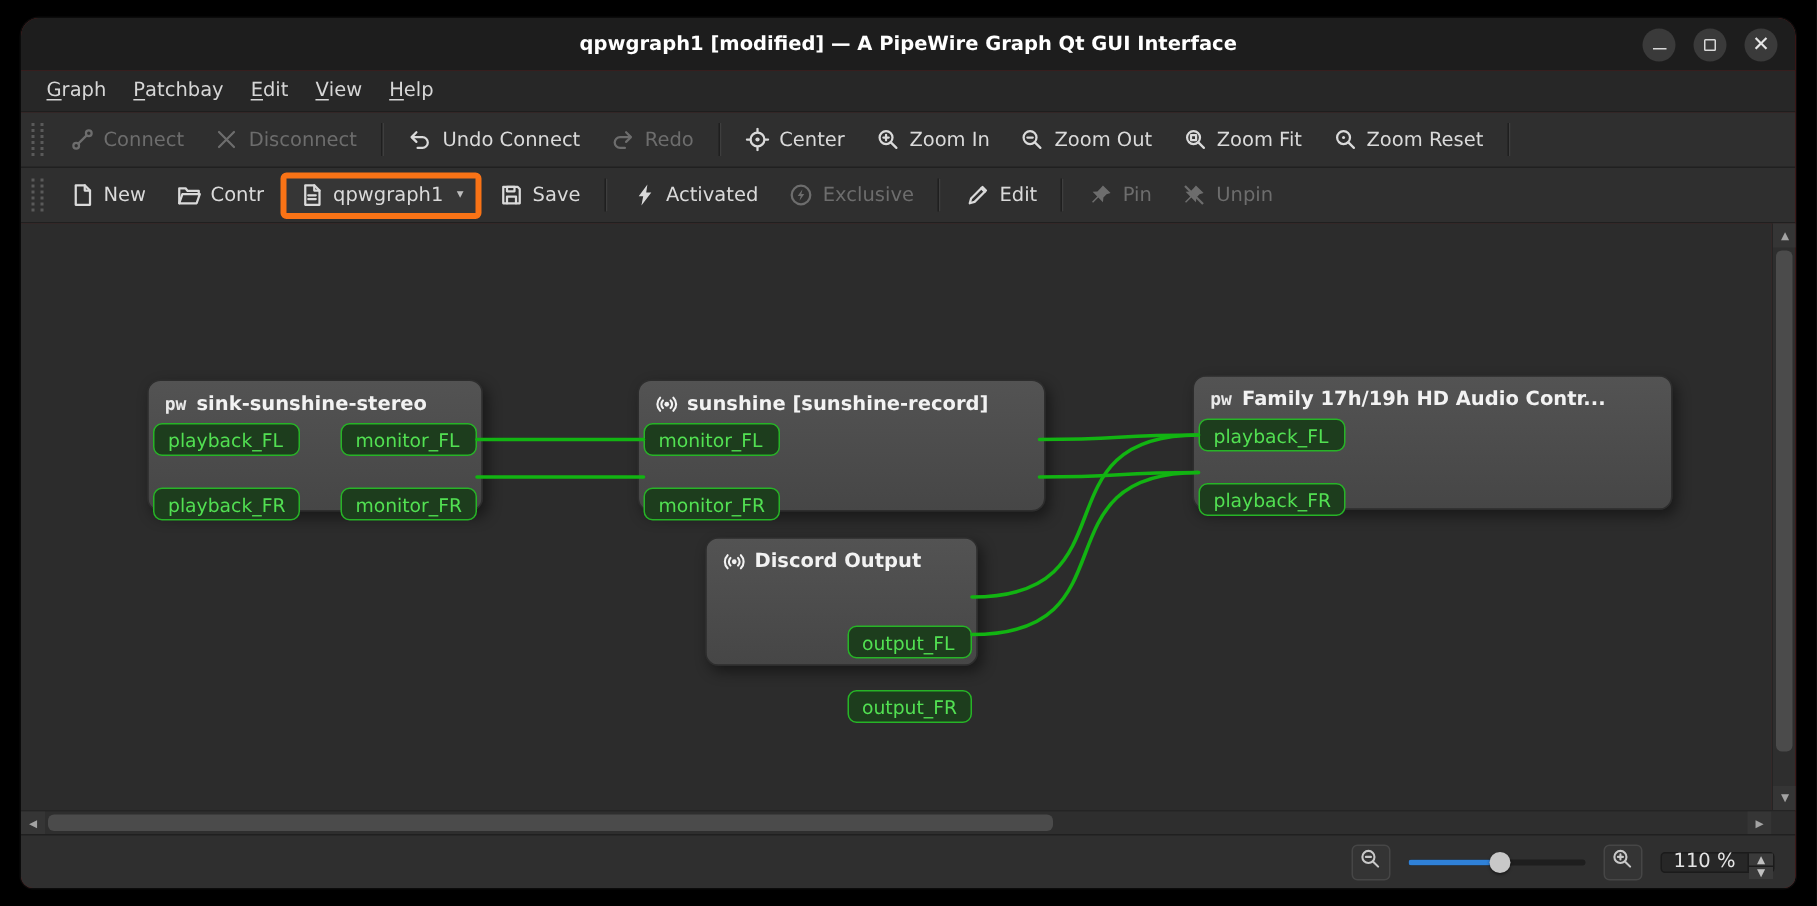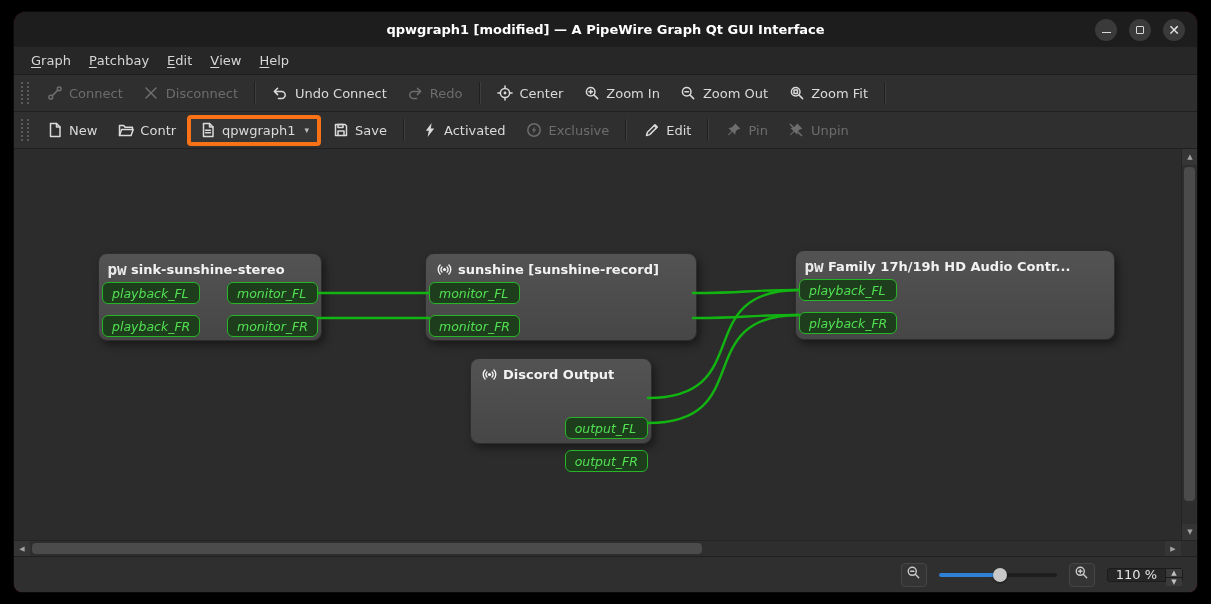--- a/index.html
+++ b/index.html
@@ -71,24 +71,24 @@
   .za { flex:1; display:flex; align-items:center; justify-content:center; font-size:7px; color:#c0c0c0; background:#3a3a3a; cursor:pointer; }
   .za.up { border-bottom:1px solid #1b1b1b; }
 
   
   .node { position:absolute; background:linear-gradient(#535353,#464646); border:1px solid #2d2d2d;
           border-radius:9px; box-shadow:3px 4px 9px rgba(0,0,0,.45); z-index:1; }
   .node-header { display:flex; align-items:center; gap:6px; padding:7px 10px 5px;
                  color:#f2f2f2; font-size:13px; font-weight:700; white-space:nowrap; overflow:hidden; }
   .node-header .icon { width:16px; height:16px; display:flex; align-items:center; justify-content:center; flex:none; }
   .node-header .icon svg { width:15px; height:15px; }
-  .pw-glyph { font-family:"DejaVu Sans Mono", monospace; font-size:16px; font-weight:700; color:#e9e9e9; }
+  .pw-glyph { font-family:"DejaVu Sans Mono", monospace; font-size:12px; font-weight:700; color:#e9e9e9; }
   .ports { display:flex; justify-content:space-between; padding:0 3px; }
   .ports.only-out { justify-content:flex-end;margin-top:30px; }
-  .pcol { display:flex; flex-direction:column; gap:11px;font-style:italic; }
+  .pcol { display:flex; flex-direction:column; gap:21px; }
   .port { height:22px; display:flex; align-items:center; padding:0 9px;
           border:1.5px solid #27b427; border-radius:6px; background:#1d3d1d;
           color:#52e052; font-size:12.5px; white-space:nowrap; cursor:pointer; }
 </style>
 </head>
 <body>
 
 <div class="window">
 
   <div class="titlebar">
@@ -184,20 +184,30 @@
       </div>
       <div class="tbtn">
         <span class="icon">
           <svg viewBox="0 0 16 16" stroke="currentColor" fill="none" stroke-width="1.5" stroke-linecap="round" stroke-linejoin="round">
             <circle cx="6.7" cy="6.7" r="4.3"></circle>
             <path d="M9.9 9.9l3.7 3.7"></path>
             <rect x="5" y="5" width="3.4" height="3.4"></rect>
           </svg>
         </span>
         <span class="tlabel">Zoom Fit</span>
+      </div>
+      <div class="tbtn">
+        <span class="icon">
+          <svg viewBox="0 0 16 16" stroke="currentColor" fill="none" stroke-width="1.5" stroke-linecap="round" stroke-linejoin="round">
+            <circle cx="6.7" cy="6.7" r="4.3"></circle>
+            <path d="M9.9 9.9l3.7 3.7"></path>
+            <circle cx="6.7" cy="6.7" r="1" fill="currentColor" stroke="none"></circle>
+          </svg>
+        </span>
+        <span class="tlabel">Zoom Reset</span>
       </div>
       <div class="tsep"></div>
     </div>
 
   <div class="toolbar" id="toolbar-session">
     <div class="grip"></div>
   <div class="tbtn">
         <span class="icon">
           <svg viewBox="0 0 16 16" stroke="currentColor" fill="none" stroke-width="1.5" stroke-linecap="round" stroke-linejoin="round">
             <path d="M3.5 1.5h6L13 5v9.5H3.5z"></path>

